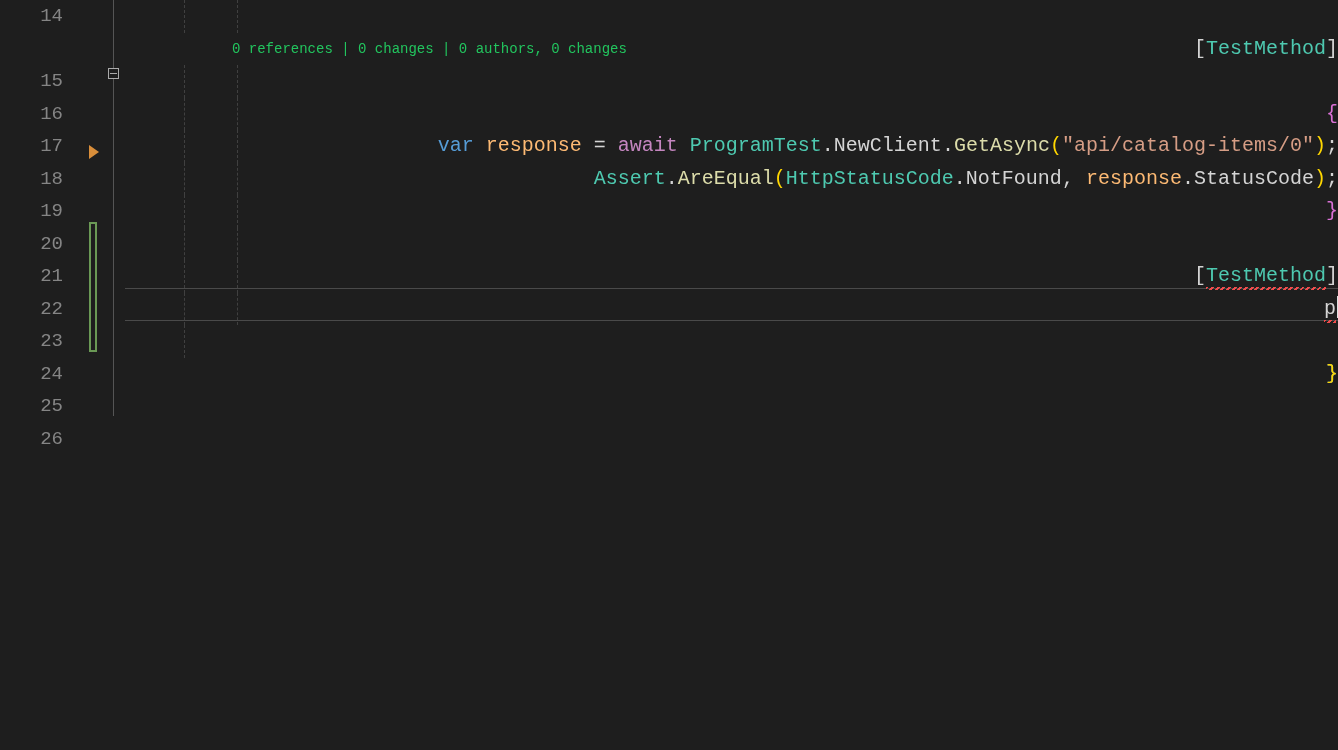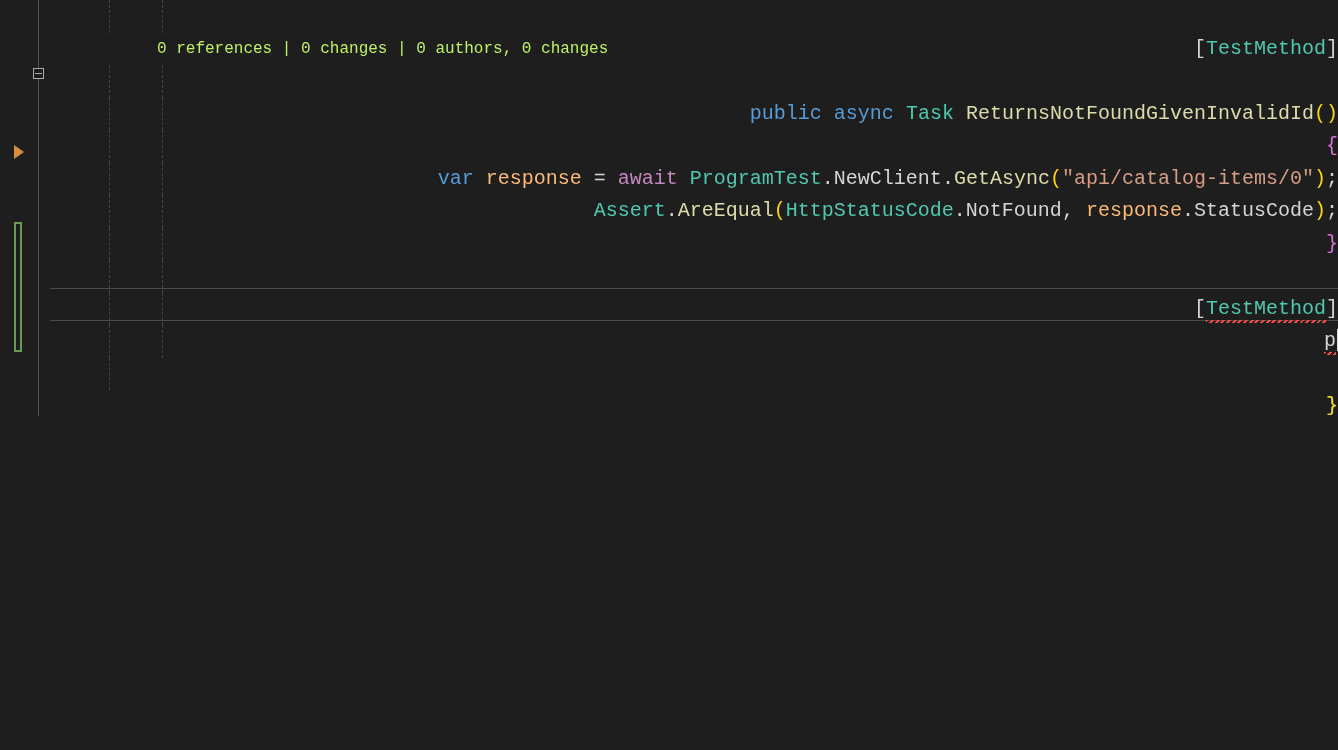--- a/index.html
+++ b/index.html
@@ -96,22 +96,22 @@
     top: 0;
     width: 0;
     height: 100%;
     border-left: 1px dashed #404040;
   }
   .ig1 { left: 59px; }
   .ig2 { left: 112px; }
   .codelens {
     height: 32.5px;
     line-height: 32.5px;
-    color: #bef264;
-    font-size: 16px;
+    color: #22c55e;
+    font-size: 14px;
     padding-left: 107px;
     white-space: pre;
   }
   .current-line-hl {
     position: absolute;
     left: 0;
     right: 0;
     top: 288px;
     height: 32.5px;
     border-top: 1px solid #4a4a4a;
@@ -152,38 +152,52 @@
   .tk-string { color: #d69d85; }
   .tk-flow { color: #c586c0; font-family: Liberation Mono, monospace; }
   .tk-text { color: #d4d4d4; }
   .tk-prop { color: #d4d4d4; }
   .attr-br { color: #d4d4d4; }
 </style>
 </head>
 <body>
 
 <div class="editor">
+  <div class="gutter">
+    <div class="ln">14</div>
+    <div class="ln" style="height:32.5px"></div>
+    <div class="ln">15</div>
+    <div class="ln">16</div>
+    <div class="ln">17</div>
+    <div class="ln">18</div>
+    <div class="ln">19</div>
+    <div class="ln">20</div>
+    <div class="ln">21</div>
+    <div class="ln">22</div>
+    <div class="ln">23</div>
+    <div class="ln">24</div>
+    <div class="ln">25</div>
+    <div class="ln">26</div>
+  </div>
 
   <div class="margin">
     <div class="fold-line"></div>
     <div class="fold-box"></div>
     <div class="breakpoint-play"></div>
     <div class="change-bar"></div>
   </div>
 
   <div class="code-area">
     <div class="current-line-hl"></div>
 
     <div class="line">
       <span class="indent-guide ig1"></span><span class="indent-guide ig2"></span>        <span class="attr-br">[</span><span class="tk-type">TestMethod</span><span class="attr-br">]</span></div>
 
     <div class="codelens">0 references | 0 changes | 0 authors, 0 changes</div>
 
-    <div class="line">
-      <span class="indent-guide ig1"></span><span class="indent-guide ig2"></span>        <span class="tk-keyword">public</span> <span class="tk-keyword">async</span> <span class="tk-type">Task</span> <span class="tk-method">ReturnsNotFoundGivenInvalidId</span><span class="tk-brack-y">(</span><span class="tk-brack-y">)</span></div>
 
     <div class="line">
       <span class="indent-guide ig1"></span><span class="indent-guide ig2"></span>        <span class="tk-brack-p">{</span></div>
 
     <div class="line">
       <span class="indent-guide ig1"></span><span class="indent-guide ig2"></span>            <span class="tk-keyword">var</span> <span class="tk-var">response</span> <span class="tk-punct">=</span> <span class="tk-flow">await</span> <span class="tk-type">ProgramTest</span><span class="tk-punct">.</span><span class="tk-prop">NewClient</span><span class="tk-punct">.</span><span class="tk-method">GetAsync</span><span class="tk-brack-y">(</span><span class="tk-string">"api/catalog-items/0"</span><span class="tk-brack-y">)</span><span class="tk-punct">;</span></div>
 
     <div class="line">
       <span class="indent-guide ig1"></span><span class="indent-guide ig2"></span>            <span class="tk-type">Assert</span><span class="tk-punct">.</span><span class="tk-method">AreEqual</span><span class="tk-brack-y">(</span><span class="tk-type">HttpStatusCode</span><span class="tk-punct">.</span><span class="tk-prop">NotFound</span><span class="tk-punct">,</span> <span class="tk-var">response</span><span class="tk-punct">.</span><span class="tk-prop">StatusCode</span><span class="tk-brack-y">)</span><span class="tk-punct">;</span></div>
 

